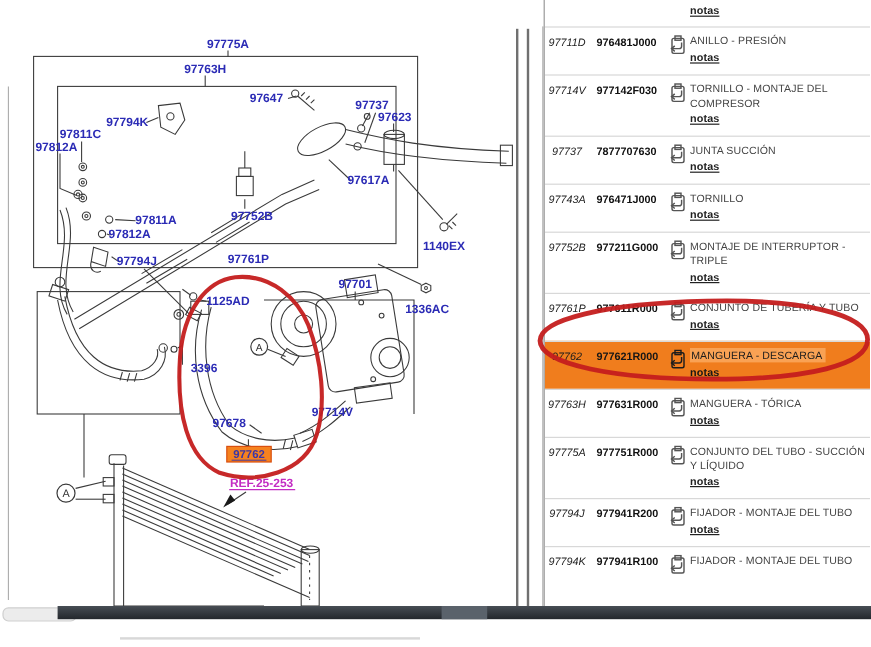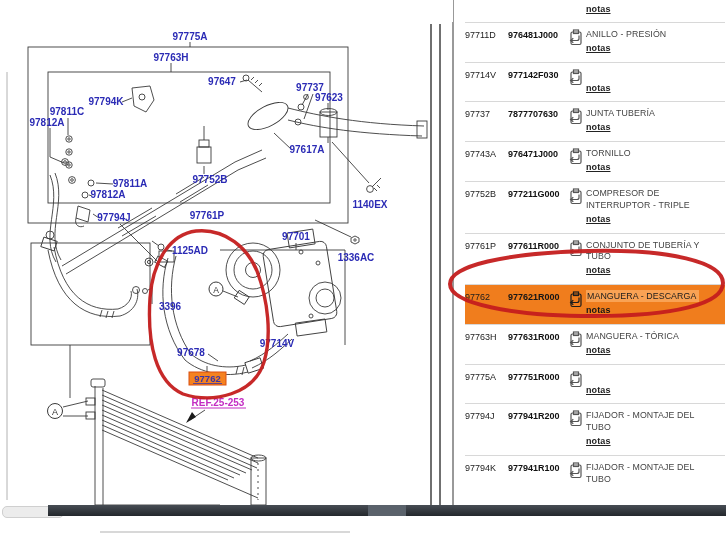--- a/index.html
+++ b/index.html
@@ -16,24 +16,24 @@
            border-left:2px solid #707070;border-right:2px solid #707070;}
   .panel-border{position:absolute;left:452px;top:22px;width:0;height:484px;border-left:1px solid #9a9a9a;}
   .hbar-track{position:absolute;left:2px;top:506px;width:60px;height:10px;background:#ececec;
               border:1px solid #cfcfcf;border-radius:5px;}
   .hbar{position:absolute;left:48px;top:505px;width:678px;height:11px;
         background:linear-gradient(#474d54,#23272c);}
   .hbar-seg{position:absolute;left:368px;top:505px;width:38px;height:11px;background:#5a626b;}
   .hbar-shadow{position:absolute;left:100px;top:531px;width:250px;height:2px;background:#d8d8d8;}
   
   .plist{position:absolute;left:453px;top:0;width:272px;height:506px;border-left:1px solid #999;
-         padding-left:11px;box-sizing:border-box;overflow:hidden;background:#fff;}
+         box-sizing:border-box;overflow:hidden;background:#fff;}
   .prow{display:flex;align-items:flex-start;padding:6px 0 7px 0;border-top:1px solid #d8d8d8;}
   .prow.first{border-top:none;}
-  .prow .ref{width:37px;text-align:left;font-size:9px;color:#222;padding-top:1px;flex:none;}
+  .prow .ref{width:37px;text-align:center;font-size:9px;color:#222;padding-top:1px;flex:none;font-style:italic;}
   .prow .pn{width:56px;margin-left:6px;font-size:9px;font-weight:700;color:#111;
             flex:none;cursor:pointer;padding-top:1px;word-break:break-all;}
   .prow .ic{width:22px;flex:none;text-align:center;padding-top:0;cursor:pointer;}
   .prow .dsc{flex:1;font-size:8.8px;color:#444;line-height:1.35;letter-spacing:.1px;padding-right:4px;}
   .prow .notes{display:inline-block;font-size:9px;font-weight:700;color:#222;
                text-decoration:underline;cursor:pointer;margin-top:1px;}
   .prow.partial{padding:2px 0 6px 0;}
   .prow.hl{background:#f07d1d;margin-right:-0px;}
   .prow.hl .ref{color:#1c1c1c;}
   .prow.hl .pn{color:#161616;}
@@ -272,34 +272,34 @@
 
     <div class="prow">
       <span class="ref">97714V</span>
       <a class="pn">977142F030</a>
       <span class="ic"><svg width="15" height="17" viewBox="0 0 15 17" fill="none" stroke="#555" stroke-width="1.2">
             <rect x="3" y="3" width="10" height="12.5" rx="1.5"></rect>
             <rect x="5.5" y="1" width="5" height="3.5"></rect>
             <path d="M11,6.5 V9.5 a2,2 0 0 1 -2,2 H3"></path>
             <polyline points="5.3,9.2 2.6,11.5 5.3,13.8"></polyline>
           </svg></span>
-      <div class="dsc"><br>
+      <div class="dsc"><span>TORNILLO - MONTAJE DEL COMPRESOR</span><br>
         <a class="notes">notas</a></div>
     </div>
 
     <div class="prow">
       <span class="ref">97737</span>
       <a class="pn">7877707630</a>
       <span class="ic"><svg width="15" height="17" viewBox="0 0 15 17" fill="none" stroke="#555" stroke-width="1.2">
             <rect x="3" y="3" width="10" height="12.5" rx="1.5"></rect>
             <rect x="5.5" y="1" width="5" height="3.5"></rect>
             <path d="M11,6.5 V9.5 a2,2 0 0 1 -2,2 H3"></path>
             <polyline points="5.3,9.2 2.6,11.5 5.3,13.8"></polyline>
           </svg></span>
-      <div class="dsc"><span>JUNTA TUBERÍA</span><br>
+      <div class="dsc"><span>JUNTA SUCCIÓN</span><br>
         <a class="notes">notas</a></div>
     </div>
 
     <div class="prow">
       <span class="ref">97743A</span>
       <a class="pn">976471J000</a>
       <span class="ic"><svg width="15" height="17" viewBox="0 0 15 17" fill="none" stroke="#555" stroke-width="1.2">
             <rect x="3" y="3" width="10" height="12.5" rx="1.5"></rect>
             <rect x="5.5" y="1" width="5" height="3.5"></rect>
             <path d="M11,6.5 V9.5 a2,2 0 0 1 -2,2 H3"></path>
@@ -311,21 +311,21 @@
 
     <div class="prow">
       <span class="ref">97752B</span>
       <a class="pn">977211G000</a>
       <span class="ic"><svg width="15" height="17" viewBox="0 0 15 17" fill="none" stroke="#555" stroke-width="1.2">
             <rect x="3" y="3" width="10" height="12.5" rx="1.5"></rect>
             <rect x="5.5" y="1" width="5" height="3.5"></rect>
             <path d="M11,6.5 V9.5 a2,2 0 0 1 -2,2 H3"></path>
             <polyline points="5.3,9.2 2.6,11.5 5.3,13.8"></polyline>
           </svg></span>
-      <div class="dsc"><span>COMPRESOR DE INTERRUPTOR - TRIPLE</span><br>
+      <div class="dsc"><span>MONTAJE DE INTERRUPTOR - TRIPLE</span><br>
         <a class="notes">notas</a></div>
     </div>
 
     <div class="prow">
       <span class="ref">97761P</span>
       <a class="pn">977611R000</a>
       <span class="ic"><svg width="15" height="17" viewBox="0 0 15 17" fill="none" stroke="#555" stroke-width="1.2">
             <rect x="3" y="3" width="10" height="12.5" rx="1.5"></rect>
             <rect x="5.5" y="1" width="5" height="3.5"></rect>
             <path d="M11,6.5 V9.5 a2,2 0 0 1 -2,2 H3"></path>
@@ -363,21 +363,21 @@
 
     <div class="prow">
       <span class="ref">97775A</span>
       <a class="pn">977751R000</a>
       <span class="ic"><svg width="15" height="17" viewBox="0 0 15 17" fill="none" stroke="#555" stroke-width="1.2">
             <rect x="3" y="3" width="10" height="12.5" rx="1.5"></rect>
             <rect x="5.5" y="1" width="5" height="3.5"></rect>
             <path d="M11,6.5 V9.5 a2,2 0 0 1 -2,2 H3"></path>
             <polyline points="5.3,9.2 2.6,11.5 5.3,13.8"></polyline>
           </svg></span>
-      <div class="dsc"><br>
+      <div class="dsc"><span>CONJUNTO DEL TUBO - SUCCIÓN Y LÍQUIDO</span><br>
         <a class="notes">notas</a></div>
     </div>
 
     <div class="prow">
       <span class="ref">97794J</span>
       <a class="pn">977941R200</a>
       <span class="ic"><svg width="15" height="17" viewBox="0 0 15 17" fill="none" stroke="#555" stroke-width="1.2">
             <rect x="3" y="3" width="10" height="12.5" rx="1.5"></rect>
             <rect x="5.5" y="1" width="5" height="3.5"></rect>
             <path d="M11,6.5 V9.5 a2,2 0 0 1 -2,2 H3"></path>

